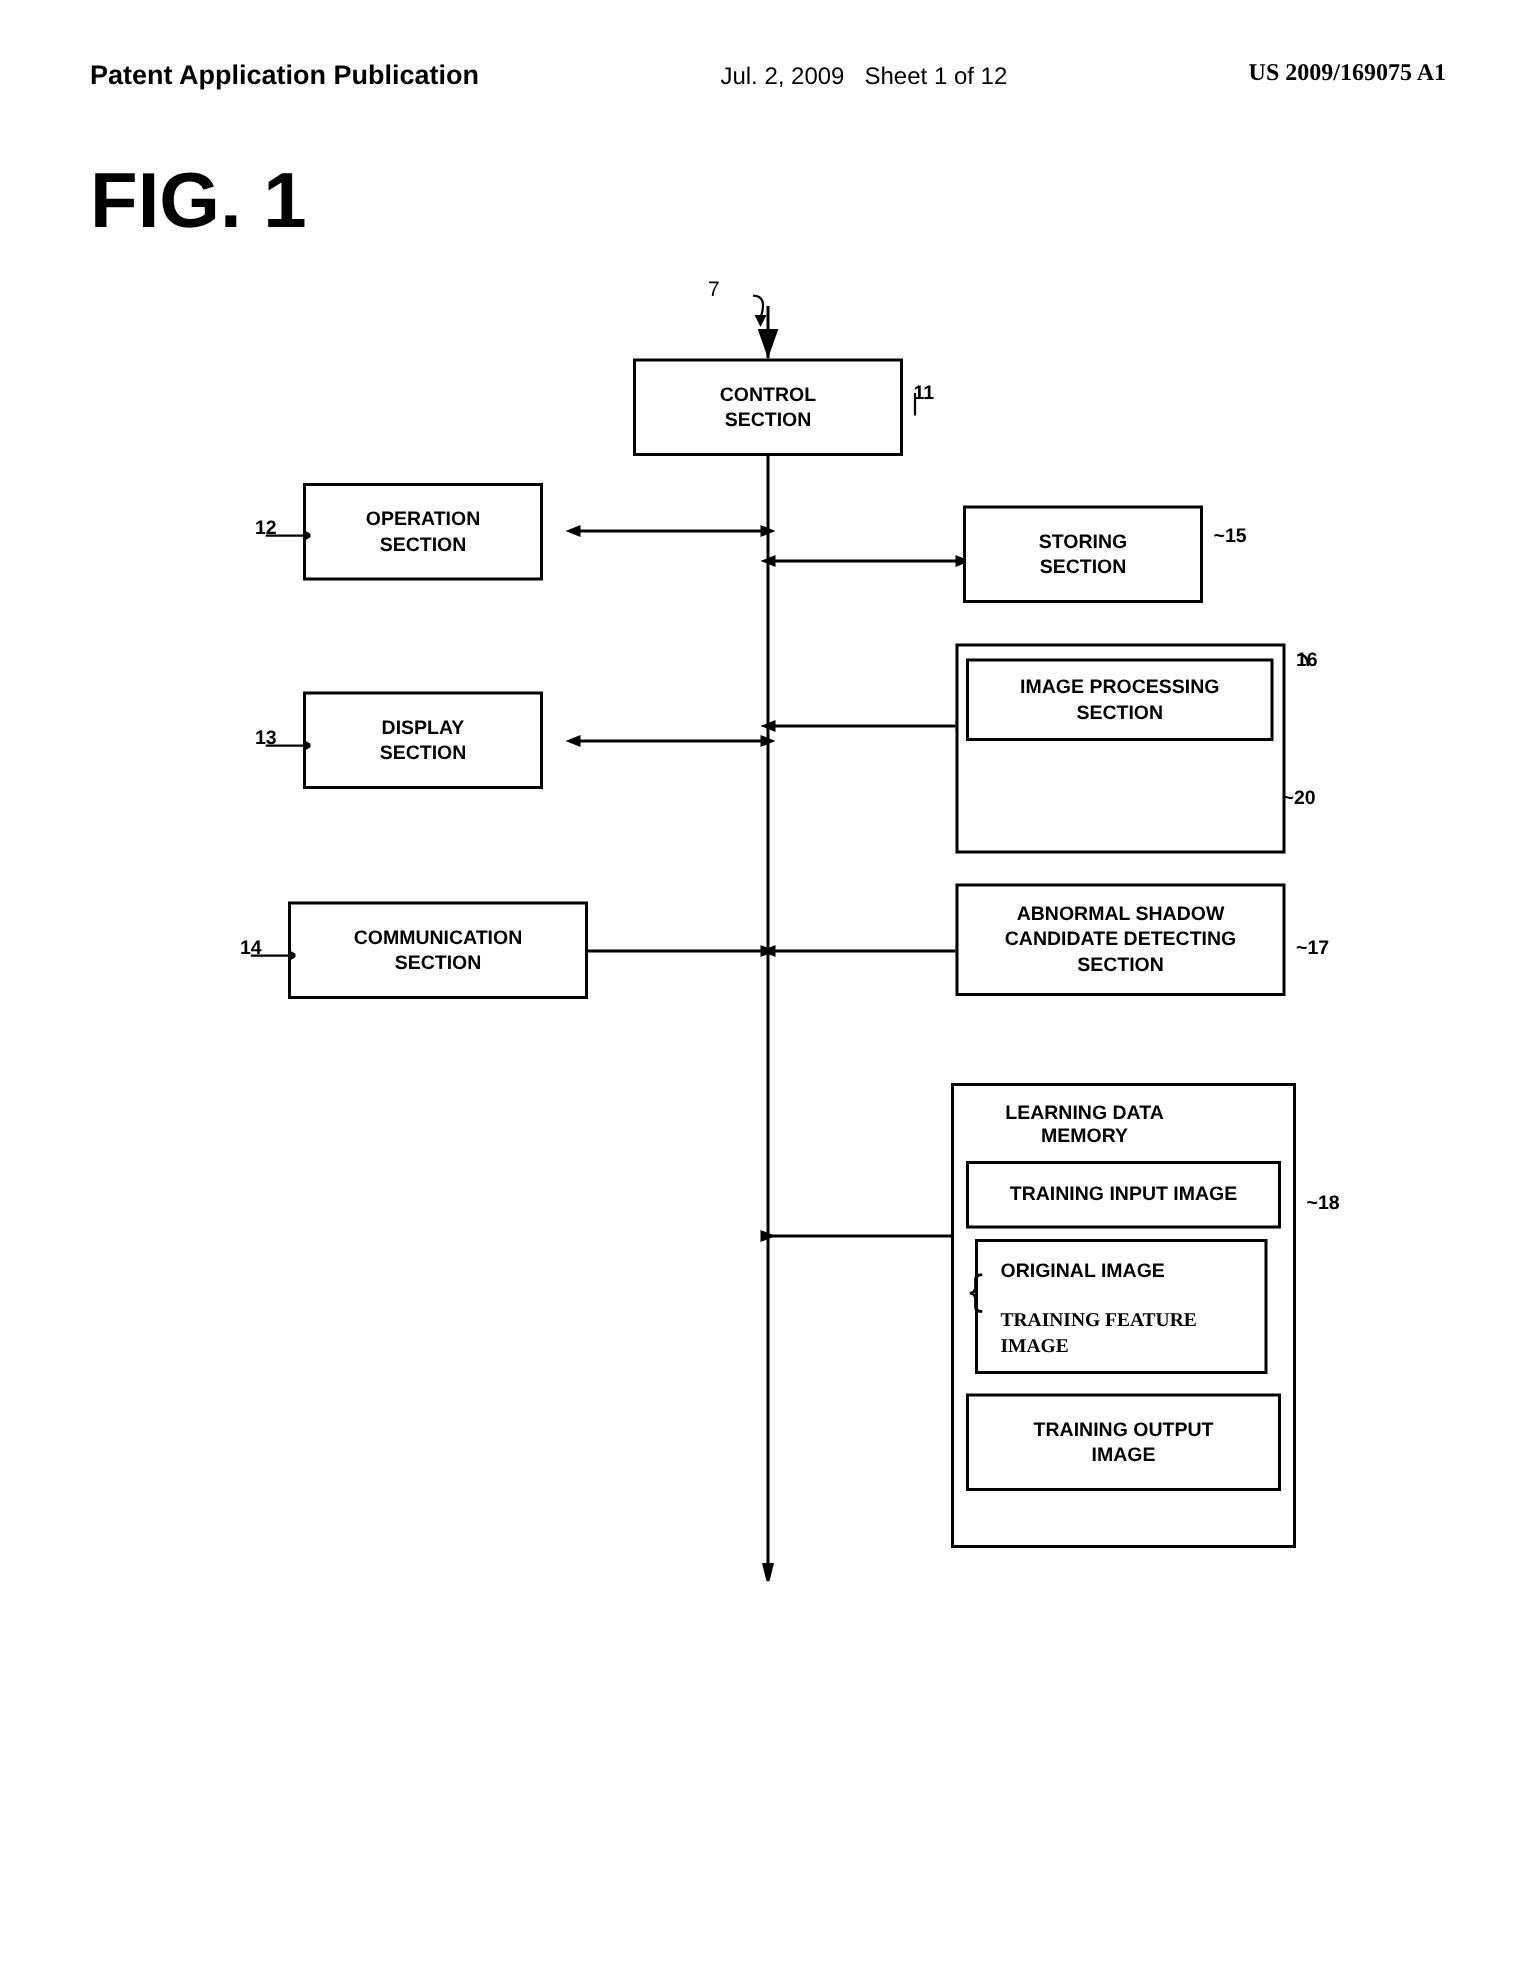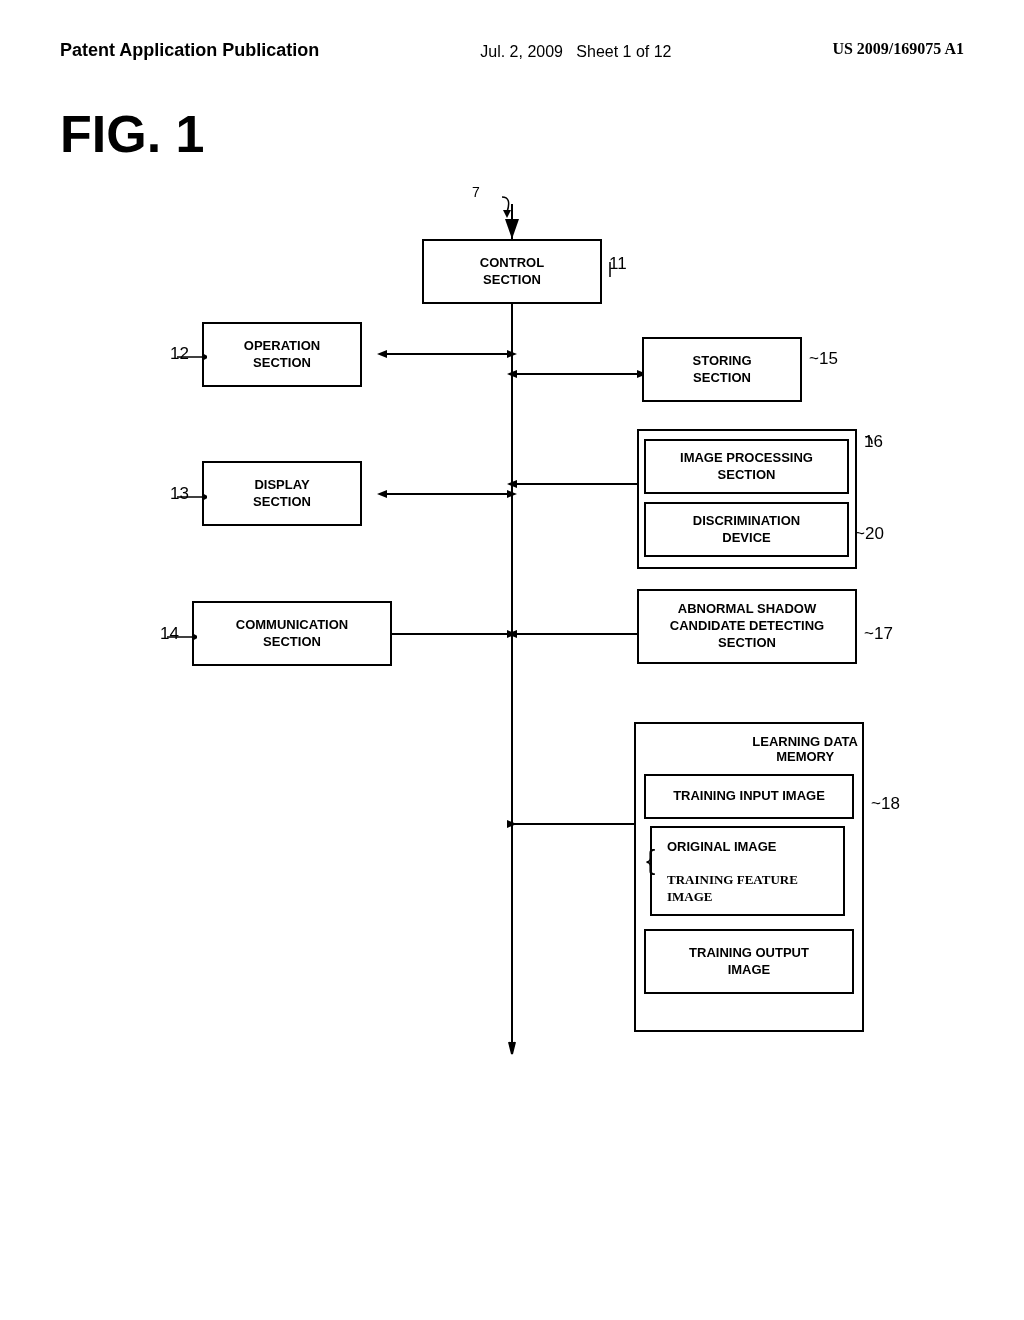--- a/index.html
+++ b/index.html
@@ -84,22 +84,22 @@
       top: 0;
       left: 0;
       width: 100%;
       height: 100%;
       pointer-events: none;
     }
 
     
     .ref-label {
       position: absolute;
-      font-size: 17px;
-      font-weight: normal;
+      font-size: 13px;
+      font-weight: bold;
     }
 
     
     .sys-num {
       position: absolute;
       font-size: 14px;
     }
   </style>
 </head>
 <body>
@@ -199,23 +199,20 @@
 
     <div class="ref-label" style="left: 782px; top: 258px;">16</div>
     <svg style="position:absolute;left:778px;top:262px;width:15px;height:15px;">
       <path d="M 5 0 Q 12 0 12 8" stroke="#000" stroke-width="1.5" fill="none"></path>
     </svg>
 
     <div class="box" style="left: 562px; top: 265px; width: 205px; height: 55px; border: 2px solid #000;">
       <span>IMAGE PROCESSING<br>SECTION</span>
     </div>
 
-    <div class="box" style="left: 562px; top: 328px; width: 205px; height: 55px; border: 2px solid #000;">
-      <span>DISCRIMINATION<br>DEVICE</span>
-    </div>
 
     <div class="ref-label" style="left: 773px; top: 350px;">~20</div>
 
     <div class="box" style="left: 120px; top: 287px; width: 160px; height: 65px;">
       <span>DISPLAY<br>SECTION</span>
     </div>
 
     <div class="ref-label" style="left: 88px; top: 310px;">13</div>
     <svg style="position:absolute;left:95px;top:318px;width:30px;height:10px;">
       <line x1="25" y1="5" x2="0" y2="5" stroke="#000" stroke-width="1.5"></line>
@@ -236,21 +233,21 @@
       <span>ABNORMAL SHADOW<br>CANDIDATE DETECTING<br>SECTION</span>
     </div>
 
     <div class="ref-label" style="left: 782px; top: 450px;">~17</div>
 
     <div class="box-outer" style="position:absolute; left:552px; top:548px; width:230px; height:310px; border:2px solid #000; background:#fff;">
     </div>
 
     <div class="ref-label" style="left: 789px; top: 620px;">~18</div>
 
-    <div style="position:absolute; left:558px; top:555px; width:218px; height:40px; display:flex; align-items:center; justify-content:flex-end; text-align:center; font-size:13px; font-weight:bold;">
+    <div style="position:absolute; left:532px; top:555px; width:218px; height:40px; display:flex; align-items:center; justify-content:center; text-align:center; font-size:13px; font-weight:bold;">
       <span>LEARNING DATA<br>MEMORY</span>
     </div>
 
     <div class="box" style="left: 562px; top: 600px; width: 210px; height: 45px;">
       <span>TRAINING INPUT IMAGE</span>
     </div>
 
     <div style="position:absolute; left:568px; top:652px; width:195px; height:90px; border:2px solid #000; background:#fff;">
     </div>
 

